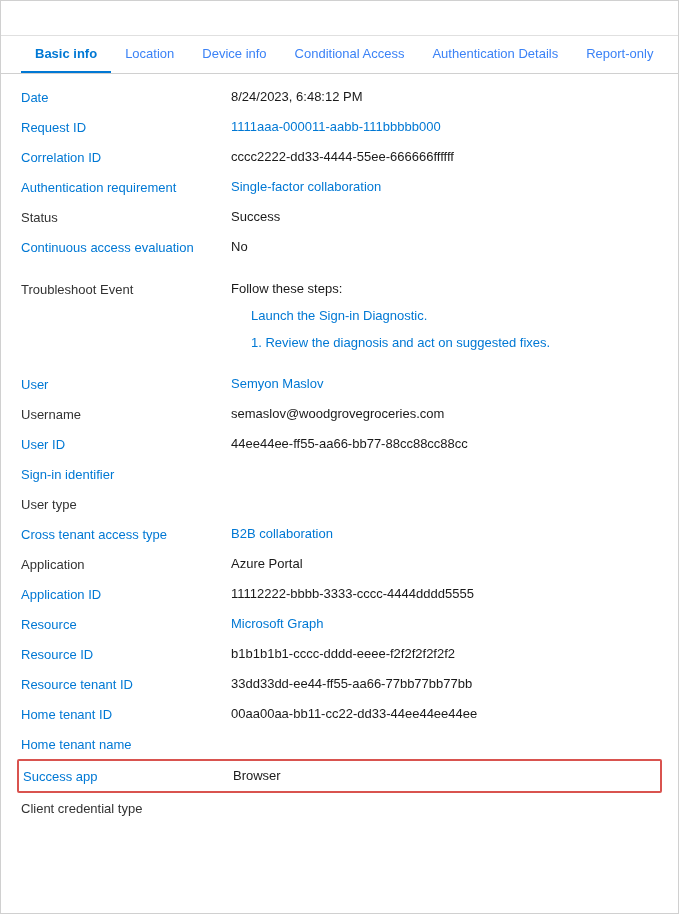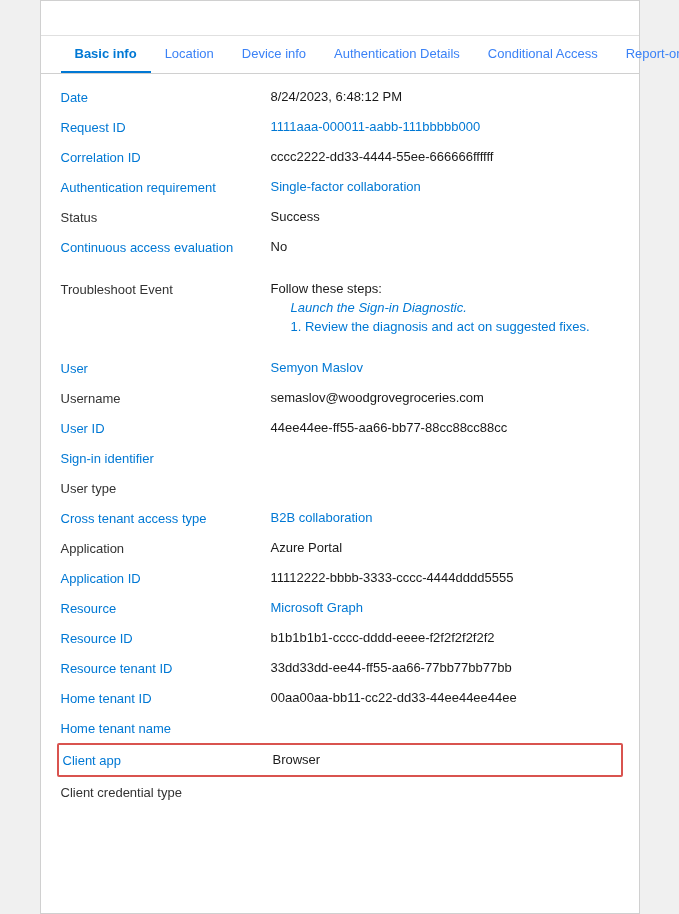--- a/index.html
+++ b/index.html
@@ -8,21 +8,21 @@
       font-size: 13px;
       background: #f0f0f0;
       display: flex;
       justify-content: center;
       align-items: flex-start;
       min-height: 914px;
     }
     .panel {
       background: #ffffff;
       border: 1px solid #d0d0d0;
-      width: 600px;
+      width: 679px;
       min-height: 914px;
       padding: 0;
     }
     .panel-title {
       font-size: 20px;
       font-weight: 600;
       color: #1a1a1a;
       padding: 20px 20px 14px 20px;
       border-bottom: 1px solid #e0e0e0;
     }
@@ -86,52 +86,51 @@
       flex: 1;
       cursor: pointer;
     }
     .divider {
       height: 12px;
     }
     .troubleshoot-block {
       flex: 1;
       display: flex;
       flex-direction: column;
-      gap: 4px;
+      gap: 12px;
     }
     .troubleshoot-follow {
       color: #1a1a1a;
       font-size: 13px;
     }
     .troubleshoot-launch {
       color: #0078d4;
       font-size: 13px;
       cursor: pointer;
       padding-left: 20px;
-      font-style: italic;
     }
     .troubleshoot-review {
       color: #0078d4;
       font-size: 13px;
       padding-left: 20px;
     }
   </style>
 </head>
 <body>
 
 <div class="panel">
   <div class="panel-title"></div>
 
   <div class="tabs">
 
   <div class="tab active">Basic info</div>
       <div class="tab">Location</div>
       <div class="tab">Device info</div>
+      <div class="tab">Conditional Access</div>
       <div class="tab">Authentication Details</div>
-      <div class="tab">Conditional Access</div>
       <div class="tab">Report-only</div>
     </div>
 
   <div class="content">
 
   <div class="row">
         <div class="label">Date</div>
         <div class="value">8/24/2023, 6:48:12 PM</div>
       </div>
       <div class="row">
@@ -209,20 +208,20 @@
       </div>
       <div class="row">
         <div class="label">Home tenant ID</div>
         <div class="value">00aa00aa-bb11-cc22-dd33-44ee44ee44ee</div>
       </div>
       <div class="row">
         <div class="label">Home tenant name</div>
         <div class="value"></div>
       </div>
       <div class="row row-highlighted">
-        <div class="label">Client app</div>
+        <div class="label">Success app</div>
         <div class="value">Browser</div>
       </div>
       <div class="row">
         <div class="label-plain">Client credential type</div>
       </div>
     </div>
 </div>
 
 </body></html>

